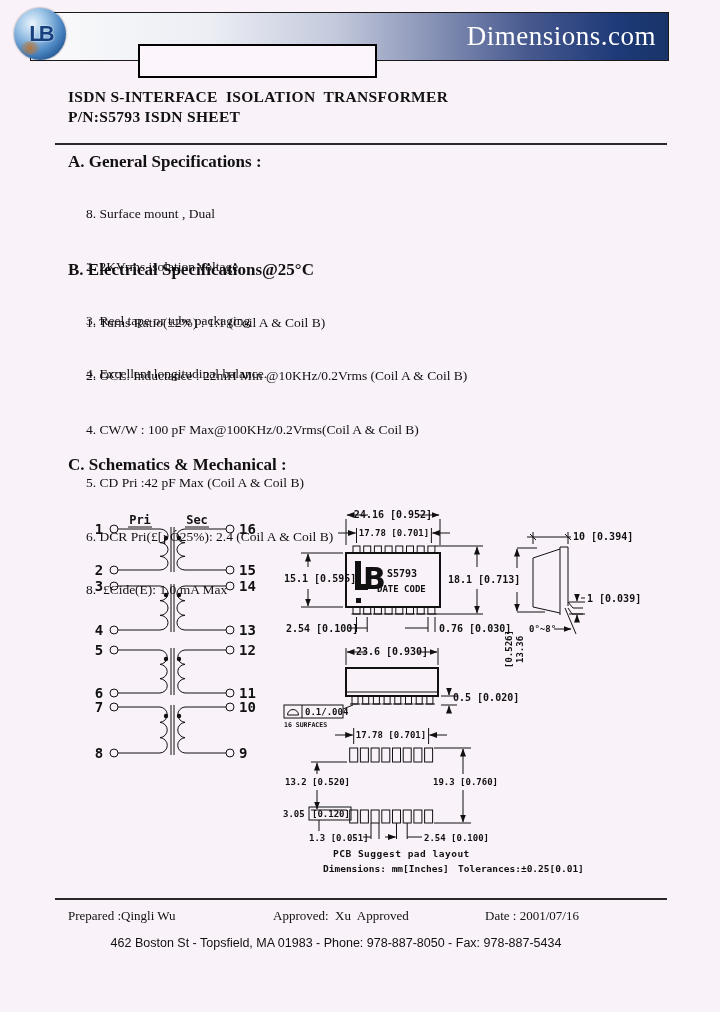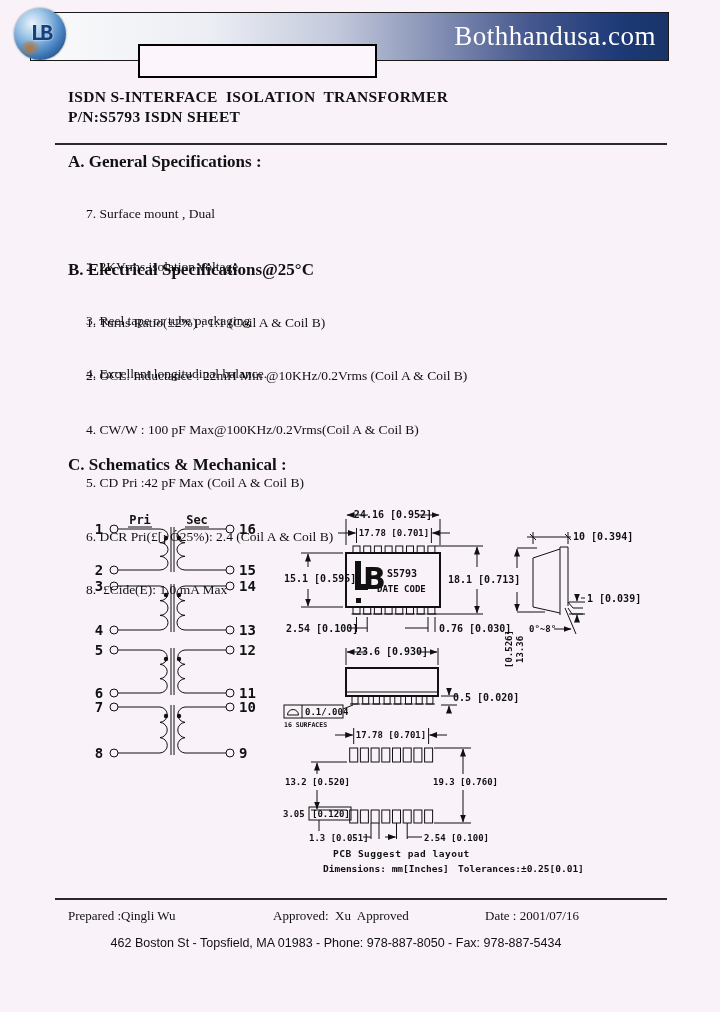--- a/index.html
+++ b/index.html
@@ -10,21 +10,21 @@
   #banner{left:30px;top:12px;width:637px;height:47px;border:1px solid #1a1a1a;
     background:linear-gradient(90deg,#fbfbfc 0%,#eceef4 28%,#c3c9dc 48%,#8费1a3 60%,#5f6f9f 70%,#32508c 84%,#1d3a76 100%);
     background:linear-gradient(90deg,#fbfbfc 0%,#eceef4 28%,#c3c9dc 48%,#8b96b8 62%,#47598f 78%,#1e3a78 92%,#183468 100%);}
   #brand{position:absolute;right:12px;top:8px;font-size:27px;color:#ffffff;
     font-family:"Liberation Serif",serif;letter-spacing:.5px;}
   #logo{left:14px;top:8px;width:52px;height:52px;border-radius:50%;
     background:radial-gradient(circle at 35% 30%,#eaf4fc 0%,#9cc4e6 30%,#4a85c2 60%,#1d4f8a 85%,#123a68 100%);
     display:flex;align-items:center;justify-content:center;box-shadow:0 0 2px rgba(0,0,0,.55);}
   #logo::after{content:"";position:absolute;left:6px;bottom:5px;width:20px;height:14px;
     border-radius:50%;background:radial-gradient(circle,#b5763a 0%,rgba(181,118,58,.15) 75%);}
-  #logo-letters{font-family:Liberation Mono, monospace;font-weight:bold;font-size:22px;
+  #logo-letters{font-family:Liberation Sans, sans-serif;font-weight:bold;font-size:22px;
     color:#16407e;letter-spacing:-4px;text-shadow:0 0 2px #dfeefc,0 0 1px #ffffff;}
   #whitebox{left:138px;top:44px;width:235px;height:30px;background:#fcf6fc;border:2px solid #000;}
   
   .title-line{left:68px;white-space:pre;font-weight:bold;font-size:15.5px;letter-spacing:.3px;}
   .rule{left:55px;width:612px;height:0;border-top:2px solid #2a2a2a;}
   
   .sec-head{left:68px;font-weight:bold;font-size:17px;white-space:pre;}
   .sec-items{left:86px;font-size:13.5px;white-space:pre;}
   .sec-items div{height:21.4px;line-height:21.4px;}
   
@@ -38,34 +38,34 @@
   .pinnum{font-size:14px;}
   .schlabel{font-size:12px;}
   
   .foot{font-size:13px;white-space:pre;}
   #address{left:0;width:672px;text-align:center;font-family:"Liberation Sans",sans-serif;font-size:12.5px;}
 </style>
 </head>
 <body>
 
 <div id="banner" class="abs">
-  <div id="brand">Bothhandusa.com</div>
+  <div id="brand">Dimensions.com</div>
 </div>
 <div id="logo" class="abs">
   <span id="logo-letters">LB</span>
 </div>
 <div id="whitebox" class="abs"></div>
 
 <div class="abs title-line" style="top:88px;">ISDN S-INTERFACE  ISOLATION  TRANSFORMER</div>
 <div class="abs title-line" style="top:108px;">P/N:S5793 ISDN SHEET</div>
 <div class="abs rule" style="top:143px;"></div>
 
 <div class="abs sec-head" style="top:152px;">A. General Specifications :</div>
 <div class="abs sec-items" style="top:171px;">
-  <div>7. Surface mount , Dual</div>
+  <div>8. Surface mount , Dual</div>
   <div>2. 2KVrms isolation voltage</div>
   <div>3. Reel tape or tube packaging</div>
   <div>4. Excellent longitudinal balance.</div>
 </div>
 
 <div class="abs sec-head" style="top:260px;">B. Electrical Specifications@25°C</div>
 <div class="abs sec-items" style="top:280px;">
   <div>1. Turns Ratio(±2%) : 1:1 (Coil A &amp; Coil B)</div>
   <div>2. OCL. Inductance : 22mH Min @10KHz/0.2Vrms (Coil A &amp; Coil B)</div>
   <div>4. CW/W : 100 pF Max@100KHz/0.2Vrms(Coil A &amp; Coil B)</div>

